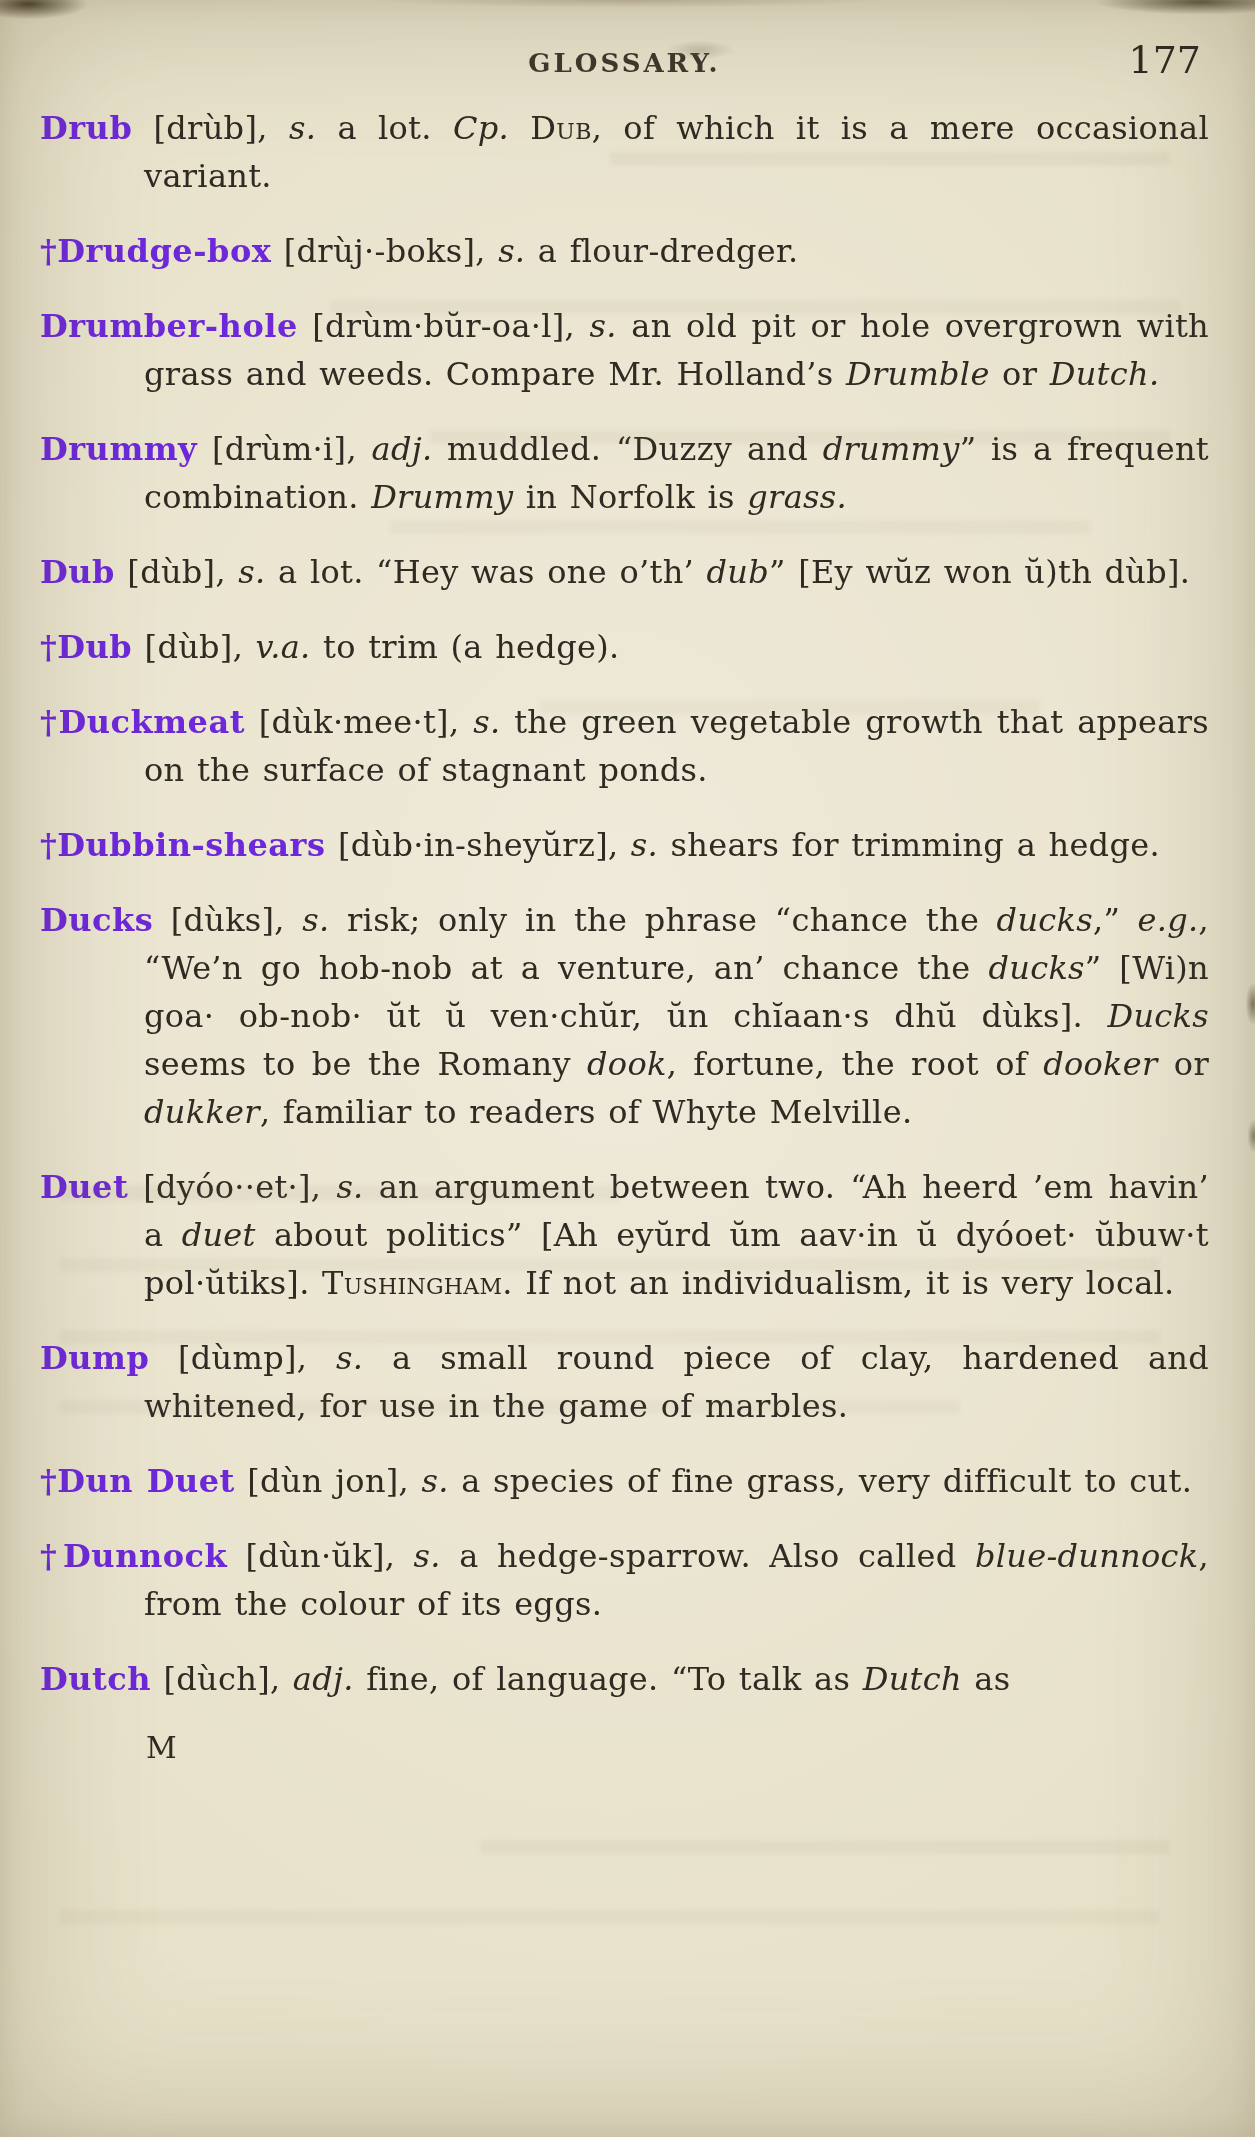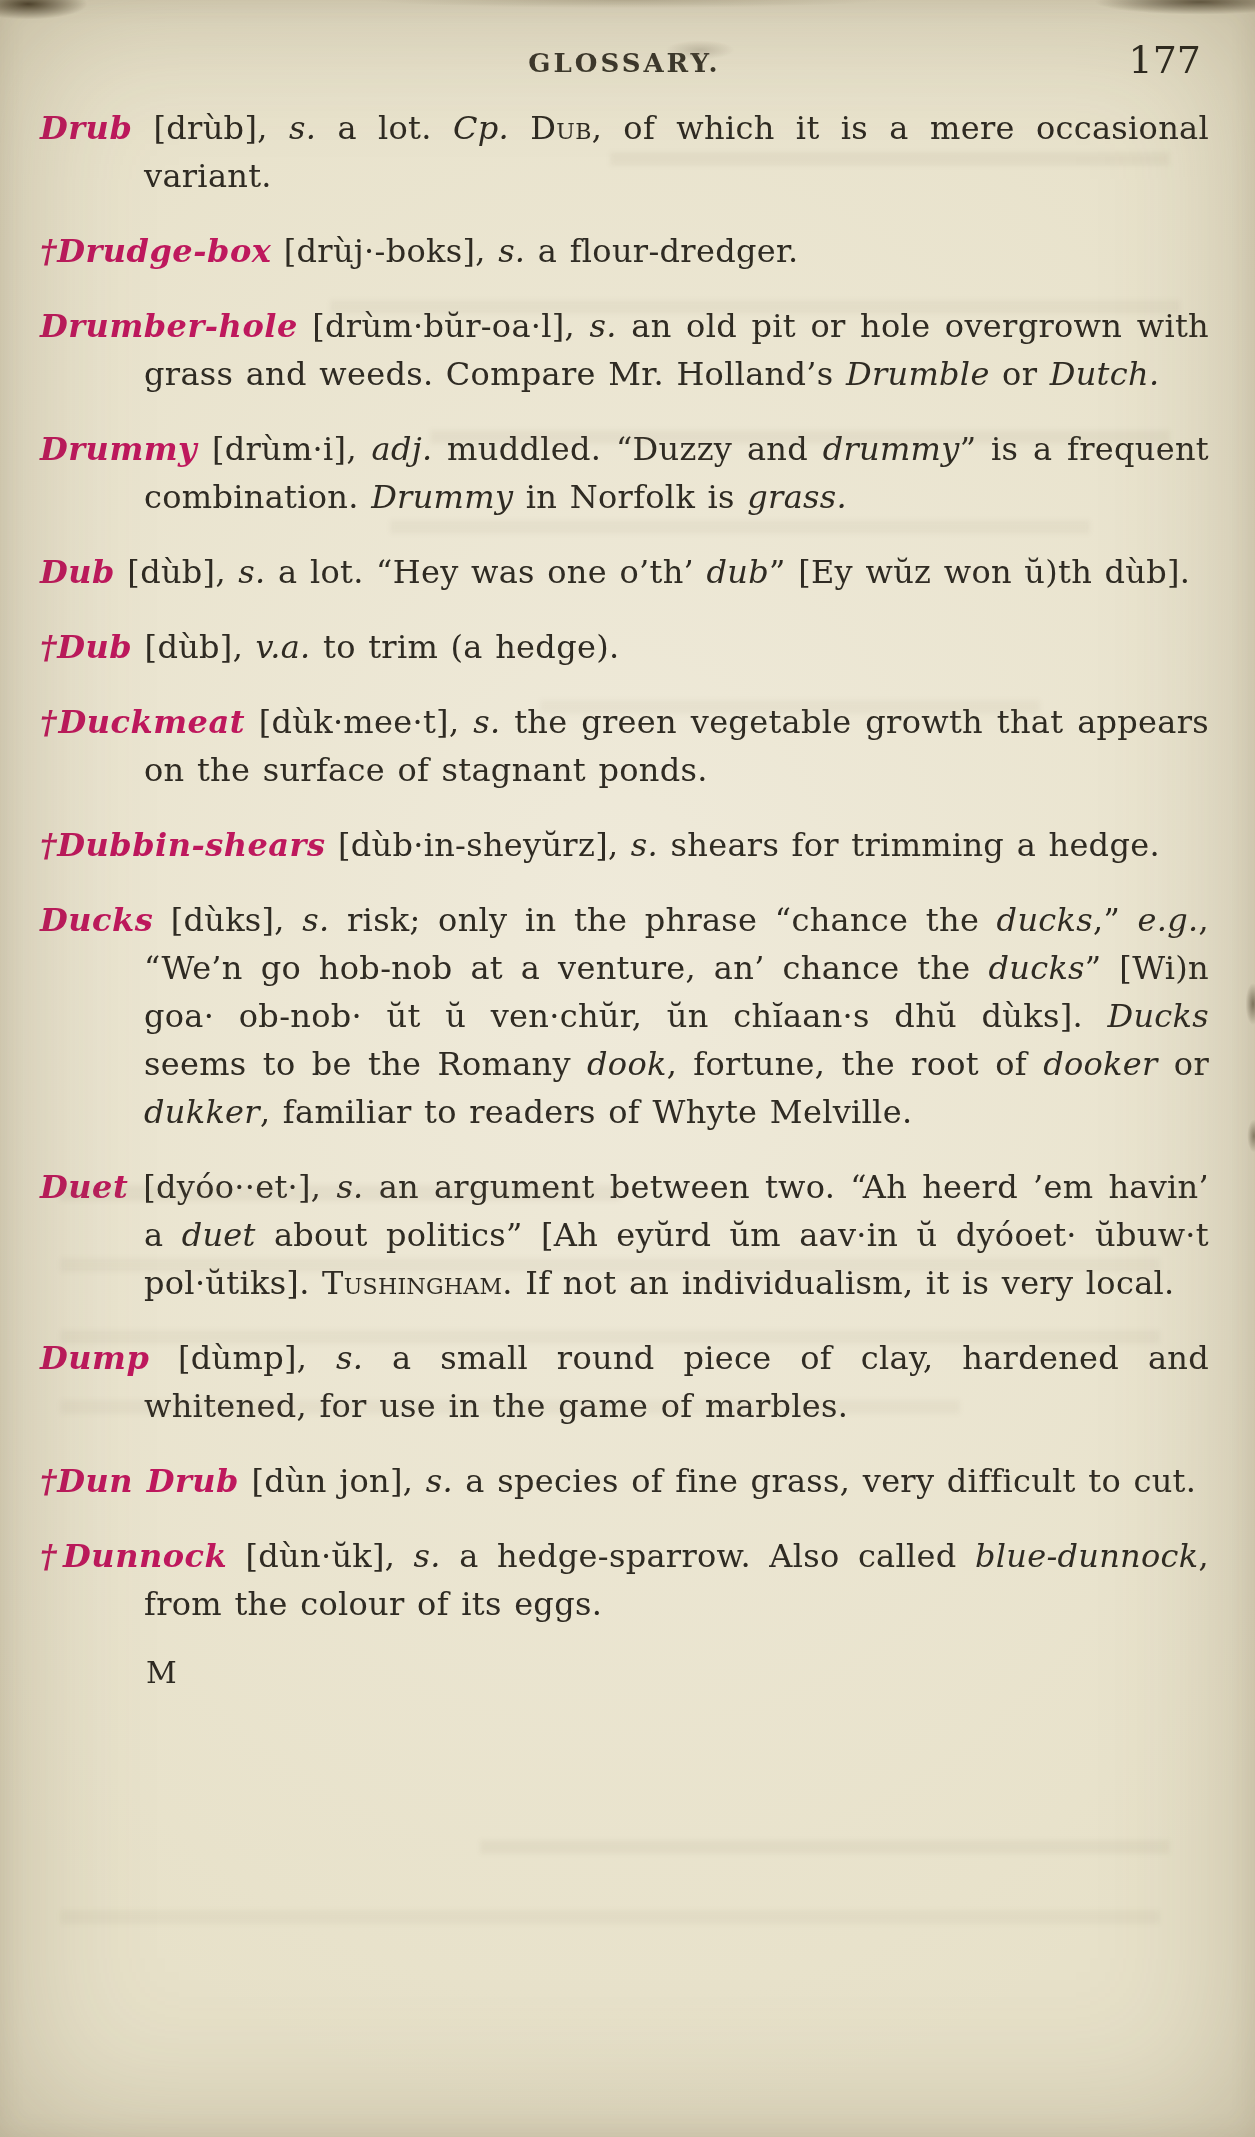--- a/index.html
+++ b/index.html
@@ -47,21 +47,21 @@
     margin: 0 0 27px 0;
     padding-left: 104px;
     text-indent: -104px;
     font-size: 32px;
     line-height: 48px;
     text-align: justify;
     letter-spacing: 0.3px;
     word-spacing: 2px;
     color: #2f2b23;
   }
-  .hw { font-weight: bold; letter-spacing: 0.5px; color: #be185d; font-style: italic; }
+  .hw { font-weight: bold; letter-spacing: 0.5px; color: #6d28d9; }
   .it { font-style: italic; }
   .sc { font-variant: small-caps; }
   .tx {}
   .signature {
     margin-left: 106px;
     font-size: 30px;
     color: #2f2b23;
   }
   
   .ghosting {
@@ -126,22 +126,23 @@
       <p class="entry"><span class="hw">†Drudge-box</span><span class="tx"> [drùj·-boks], </span><span class="it">s.</span><span class="tx"> a flour-dredger.</span></p>
       <p class="entry"><span class="hw">Drumber-hole</span><span class="tx"> [drùm·bŭr-oa·l], </span><span class="it">s.</span><span class="tx"> an old pit or hole overgrown with grass and weeds.  Compare Mr. Holland’s </span><span class="it">Drumble</span><span class="tx"> or </span><span class="it">Dutch.</span></p>
       <p class="entry"><span class="hw">Drummy</span><span class="tx"> [drùm·i], </span><span class="it">adj.</span><span class="tx"> muddled.  “Duzzy and </span><span class="it">drummy</span><span class="tx">” is a frequent combination.  </span><span class="it">Drummy</span><span class="tx"> in Norfolk is </span><span class="it">grass.</span></p>
       <p class="entry"><span class="hw">Dub</span><span class="tx"> [dùb], </span><span class="it">s.</span><span class="tx"> a lot.  “Hey was one o’th’ </span><span class="it">dub</span><span class="tx">” [Ey wŭz won ŭ)th dùb].</span></p>
       <p class="entry"><span class="hw">†Dub</span><span class="tx"> [dùb], </span><span class="it">v.a.</span><span class="tx"> to trim (a hedge).</span></p>
       <p class="entry"><span class="hw">†Duckmeat</span><span class="tx"> [dùk·mee·t], </span><span class="it">s.</span><span class="tx"> the green vegetable growth that appears on the surface of stagnant ponds.</span></p>
       <p class="entry"><span class="hw">†Dubbin-shears</span><span class="tx"> [dùb·in-sheyŭrz], </span><span class="it">s.</span><span class="tx"> shears for trimming a hedge.</span></p>
       <p class="entry"><span class="hw">Ducks</span><span class="tx"> [dùks], </span><span class="it">s.</span><span class="tx"> risk; only in the phrase “chance the </span><span class="it">ducks</span><span class="tx">,” </span><span class="it">e.g.</span><span class="tx">, “We’n go hob-nob at a venture, an’ chance the </span><span class="it">ducks</span><span class="tx">” [Wi)n goa· ob-nob· ŭt ŭ ven·chŭr, ŭn chĭaan·s dhŭ dùks].  </span><span class="it">Ducks</span><span class="tx"> seems to be the Romany </span><span class="it">dook</span><span class="tx">, fortune, the root of </span><span class="it">dooker</span><span class="tx"> or </span><span class="it">dukker</span><span class="tx">, familiar to readers of Whyte Melville.</span></p>
       <p class="entry"><span class="hw">Duet</span><span class="tx"> [dyóo··et·], </span><span class="it">s.</span><span class="tx"> an argument between two.  “Ah heerd ’em havin’ a </span><span class="it">duet</span><span class="tx"> about politics” [Ah eyŭrd ŭm aav·in ŭ dyóoet· ŭbuw·t pol·ŭtiks].  </span><span class="sc">Tushingham.</span><span class="tx">  If not an individualism, it is very local.</span></p>
       <p class="entry"><span class="hw">Dump</span><span class="tx"> [dùmp], </span><span class="it">s.</span><span class="tx"> a small round piece of clay, hardened and whitened, for use in the game of marbles.</span></p>
-      <p class="entry"><span class="hw">†Dun Drub</span><span class="tx"> [dùn jon], </span><span class="it">s.</span><span class="tx"> a species of fine grass, very difficult to cut.</span></p>
+      <p class="entry"><span class="hw">†Dun Duet</span><span class="tx"> [dùn jon], </span><span class="it">s.</span><span class="tx"> a species of fine grass, very difficult to cut.</span></p>
       <p class="entry"><span class="hw">†Dunnock</span><span class="tx"> [dùn·ŭk], </span><span class="it">s.</span><span class="tx"> a hedge-sparrow.  Also called </span><span class="it">blue-dunnock</span><span class="tx">, from the colour of its eggs.</span></p>
+      <p class="entry"><span class="hw">Dutch</span><span class="tx"> [dùch], </span><span class="it">adj.</span><span class="tx"> fine, of language.  “To talk as </span><span class="it">Dutch</span><span class="tx"> as</span></p>
     </main>
 
   <div class="signature">M</div>
 
   <div class="ghosting"></div>
   <div class="top-stains"></div>
   <div class="edge-marks"></div>
   <div class="vignette"></div>
 
 </div>

